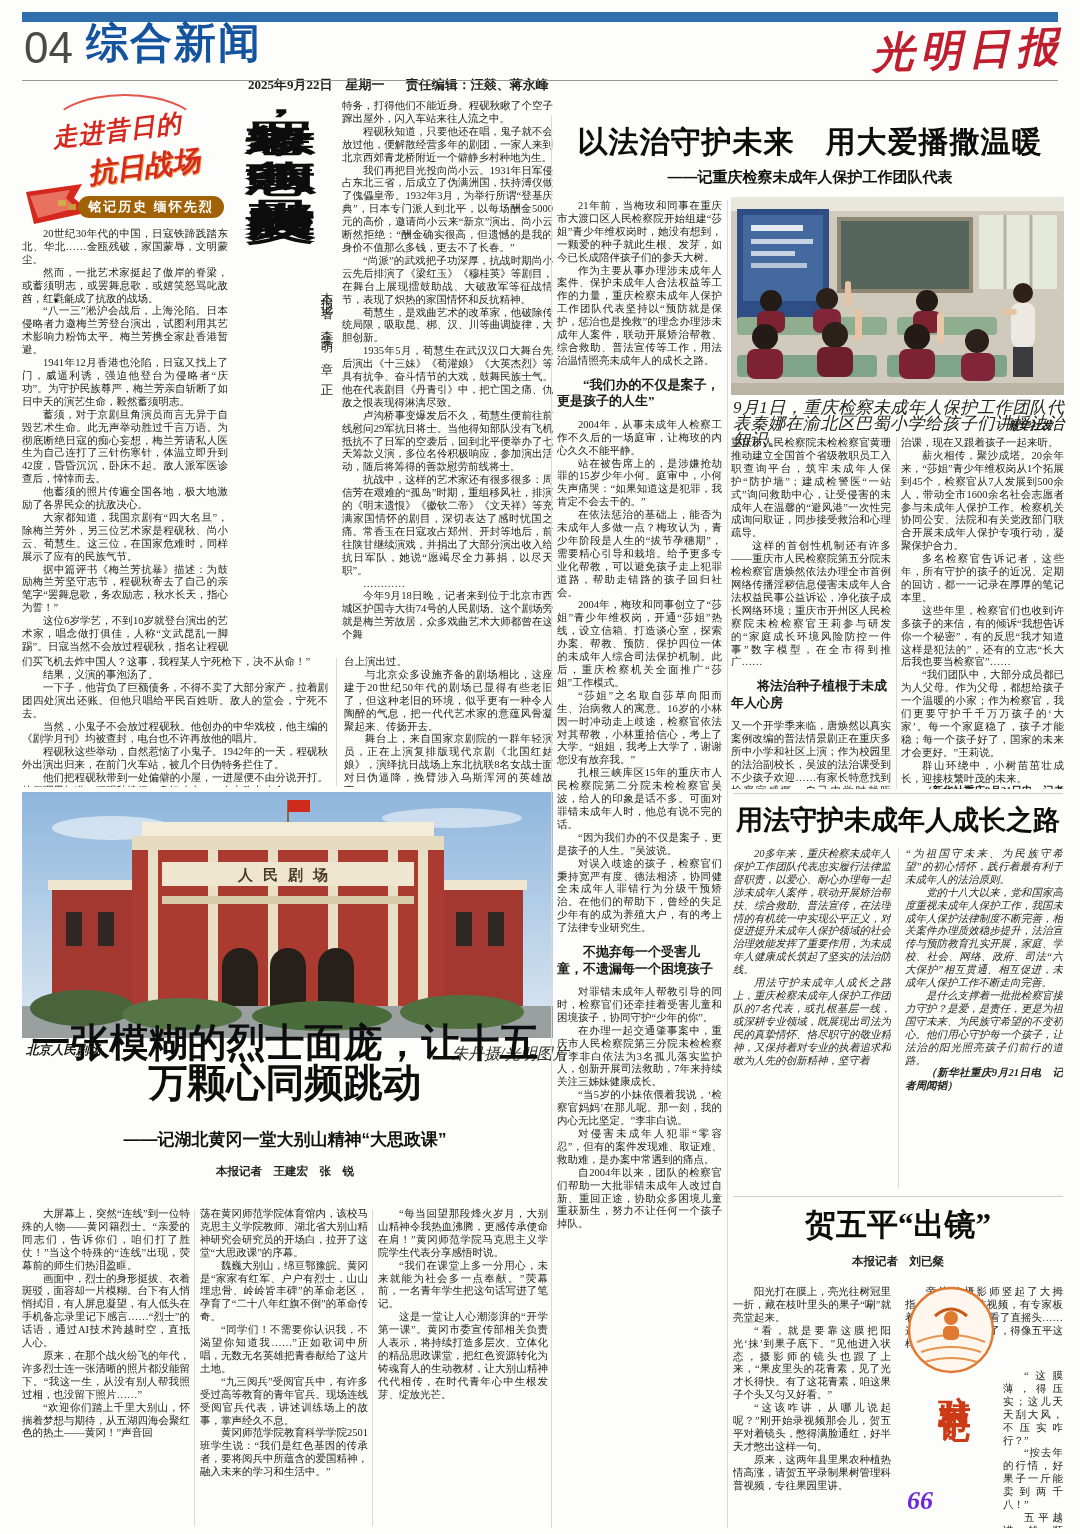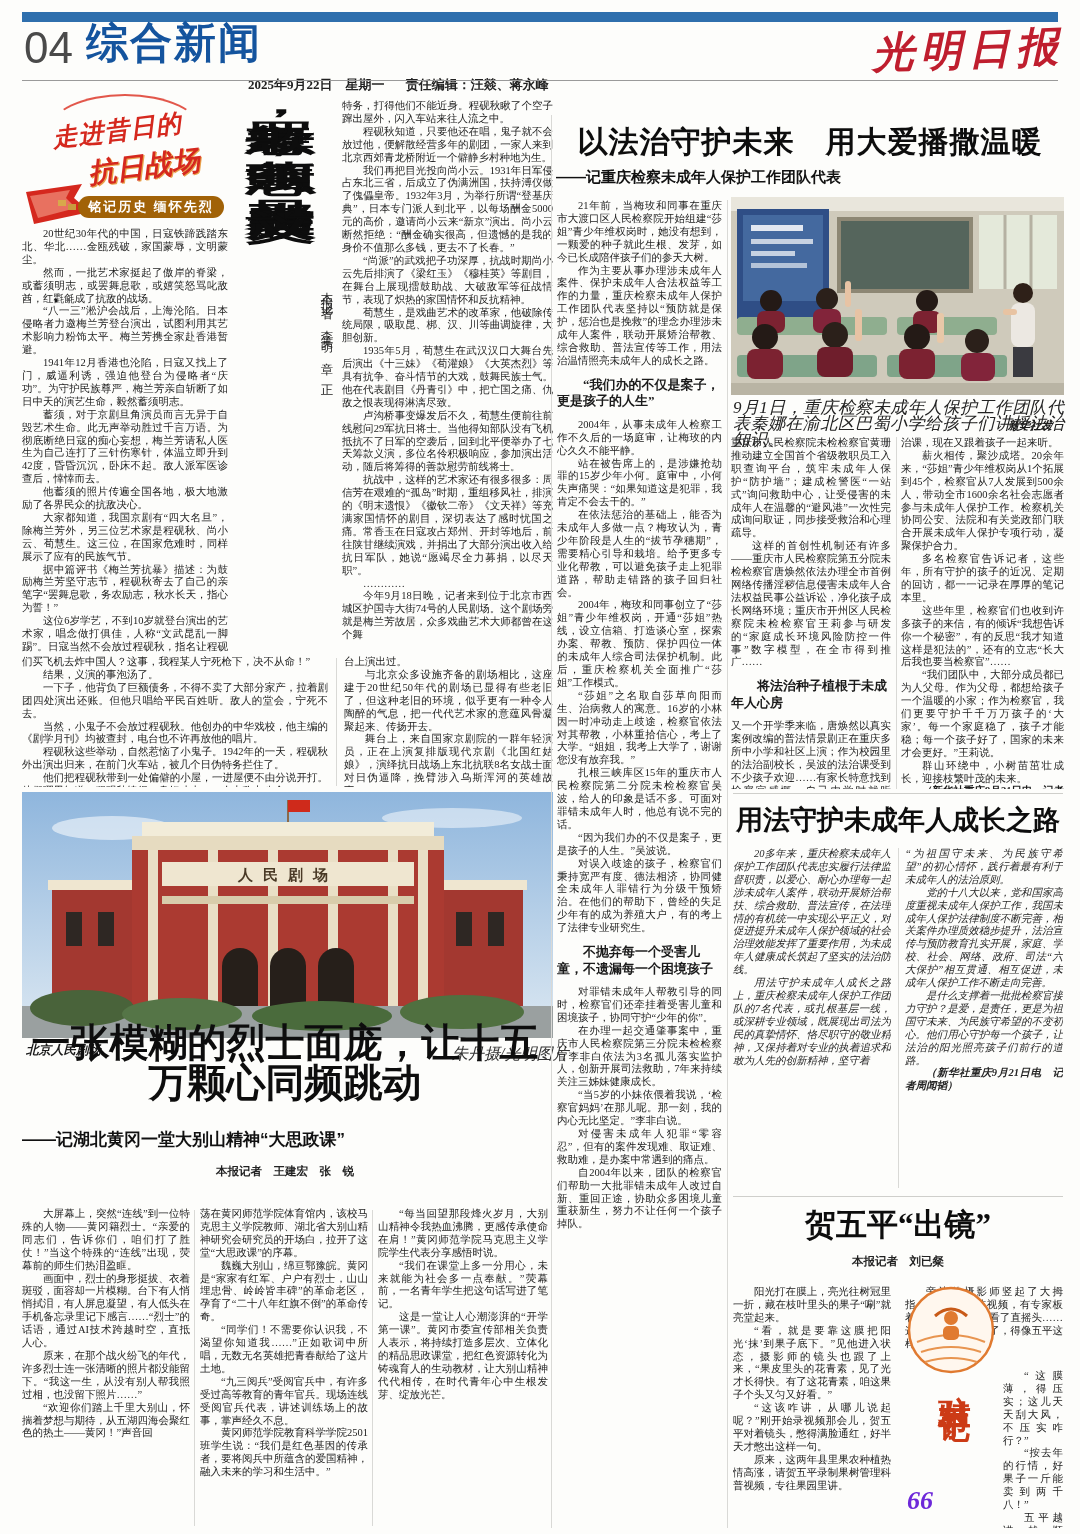--- a/index.html
+++ b/index.html
@@ -30,21 +30,21 @@
   .camp-l2{position:absolute;left:66px;top:50px;font-size:28px;font-weight:900;font-style:italic;color:#d5281e;transform:rotate(-7deg);text-shadow:1px 1px 0 #e8a24a;}
   .camp-pill{position:absolute;left:56px;top:98px;width:146px;height:22px;background:#a16207;border-radius:11px;color:#fff;
              font-family:"Liberation Sans","DejaVu Sans",sans-serif;font-size:13px;font-weight:bold;letter-spacing:2px;text-align:center;line-height:22px;}
   
   .vhead{left:266px;top:98px;width:32px;height:562px;}
   .vhead span{display:block;writing-mode:vertical-rl;font-size:29px;font-weight:900;line-height:32px;letter-spacing:2px;color:#0d0d0d;
               transform:scaleX(2.4);transform-origin:50% 0;white-space:nowrap;}
   .vbyline{left:318px;top:282px;writing-mode:vertical-rl;font-size:12.5px;letter-spacing:5px;color:#222;}
   
   .hl{position:absolute;text-align:center;font-weight:900;color:#0d0d0d;}
-  .sub{position:absolute;font-family:"Liberation Sans","DejaVu Sans",sans-serif;font-weight:bold;color:#111;}
+  .sub{position:absolute;text-align:center;font-family:"Liberation Sans","DejaVu Sans",sans-serif;font-weight:bold;color:#111;}
   .byline{position:absolute;text-align:center;font-size:11.5px;color:#222;}
   
   .cap{position:absolute;font-size:17px;font-style:italic;line-height:16px;text-align:justify;color:#222;}
   .cap .first{text-indent:2em;}
   .cap-credit{position:absolute;font-weight:bold;font-style:italic;font-size:11px;}
   .theater-cap-l{position:absolute;left:26px;top:1042px;font-size:12.5px;font-weight:bold;font-style:italic;}
   .theater-cap-r{position:absolute;left:452px;top:1044px;font-size:16px;font-style:italic;color:#333;}
   
   .zc{left:905px;top:1368px;width:92px;height:162px;}
   .zc-title{position:absolute;left:30px;top:2px;writing-mode:vertical-rl;font-size:32px;font-weight:900;color:#cc3b16;letter-spacing:5px;line-height:40px;}

